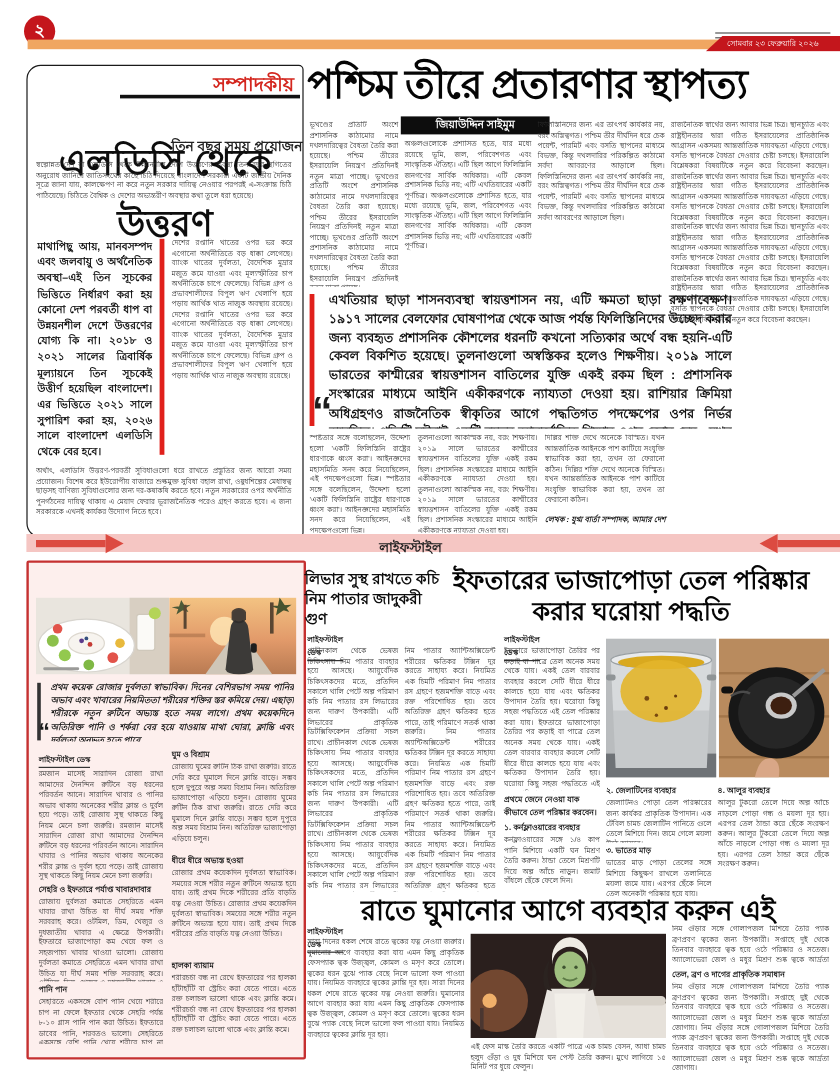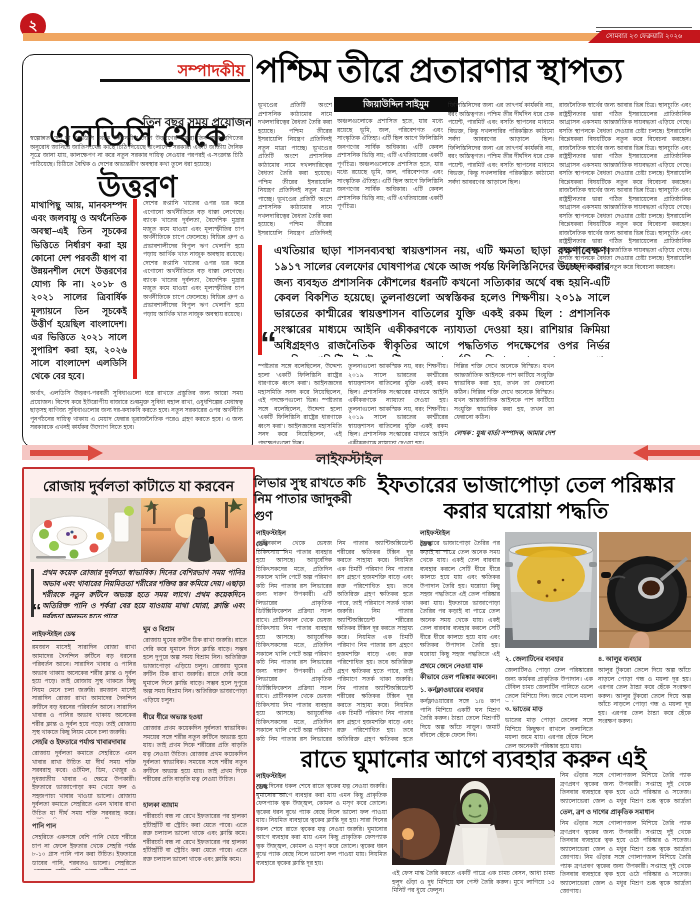--- a/index.html
+++ b/index.html
@@ -39,21 +39,21 @@
   #m-quote{left:258px;top:243px;width:352px;height:114px;}
   #pq-bar{position:absolute;left:0;top:2px;bottom:2px;width:4px;background:#e0201b;}
   #pq-glyph{position:absolute;left:2px;bottom:-6px;font-size:34px;font-weight:800;color:#1c1c1c;}
   #pq-text{margin-left:16px;font-size:10.5px;font-weight:600;line-height:1.5;text-align:justify;color:#111;height:114px;overflow:hidden;}
   #m-colA{left:258px;top:362px;width:84px;height:82px;}
   #m-colB{left:348px;top:362px;width:100px;height:82px;}
   #m-colC{left:454px;top:362px;width:100px;height:64px;}
   #m-author{left:454px;top:428px;width:110px;font-size:6.5px;font-weight:700;font-style:italic;color:#111;}
   
   #ls-bar{left:22px;top:445px;width:678px;height:15px;background:#f5c6c3;}
-  #ls-title{left:316px;top:448px;font-size:14px;font-weight:700;color:#222;}
+  #ls-title{left:316px;top:448px;font-size:11px;font-weight:700;color:#222;}
   .arr-tail{position:absolute;height:6px;background:#dc4b41;top:449.5px;}
   .arr-head{position:absolute;width:0;height:0;top:444.5px;}
   #arrL-tail{left:30px;width:58px;}
   #arrL-head{left:88px;border-top:8px solid transparent;border-bottom:8px solid transparent;border-left:15px solid #dc4b41;}
   #arrR-tail{left:648px;width:52px;}
   #arrR-head{left:633px;border-top:8px solid transparent;border-bottom:8px solid transparent;border-right:15px solid #dc4b41;}
   
   #wk-box{left:22px;top:467px;width:229px;height:412px;border:2px solid #c53030;background:#fdefed;border-radius:2px;}
   #wk-headline{position:absolute;left:0;top:6px;width:100%;text-align:center;font-size:14px;font-weight:800;color:#0d0d0d;}
   #wk-images{position:absolute;left:6px;top:29px;width:217px;height:64px;display:flex;}
@@ -124,21 +124,20 @@
   <div class="abs" id="m-author">লেখক : যুগ্ম বার্তা সম্পাদক, আমার দেশ</div>
 
   <div class="abs" id="ls-bar"></div>
   <div class="abs arr-tail" id="arrL-tail"></div>
   <div class="abs arr-head" id="arrL-head"></div>
   <div class="abs" id="ls-title">লাইফস্টাইল</div>
   <div class="abs arr-head" id="arrR-head"></div>
   <div class="abs arr-tail" id="arrR-tail"></div>
 
   <div class="abs" id="wk-box">
-    <div id="wk-headline">রোজায় দুর্বলতা কাটাতে যা করবেন</div>
     <div id="wk-images">
       <svg width="111" height="64" viewBox="0 0 111 64">
         <rect width="111" height="64" fill="#e9e5de"></rect>
         <rect x="78" width="33" height="64" fill="#d8cfc2"></rect>
         <ellipse cx="42" cy="40" rx="40" ry="22" fill="#fff" stroke="#d8d5cf"></ellipse>
         <circle cx="14" cy="36" r="5" fill="#8cc04b"></circle>
           <circle cx="24" cy="48" r="5" fill="#93c94e"></circle>
         <circle cx="44" cy="56" r="4.5" fill="#7fb844"></circle>
           <circle cx="64" cy="50" r="4.5" fill="#e2534a"></circle>
         <circle cx="70" cy="38" r="4" fill="#e8b93c"></circle>

